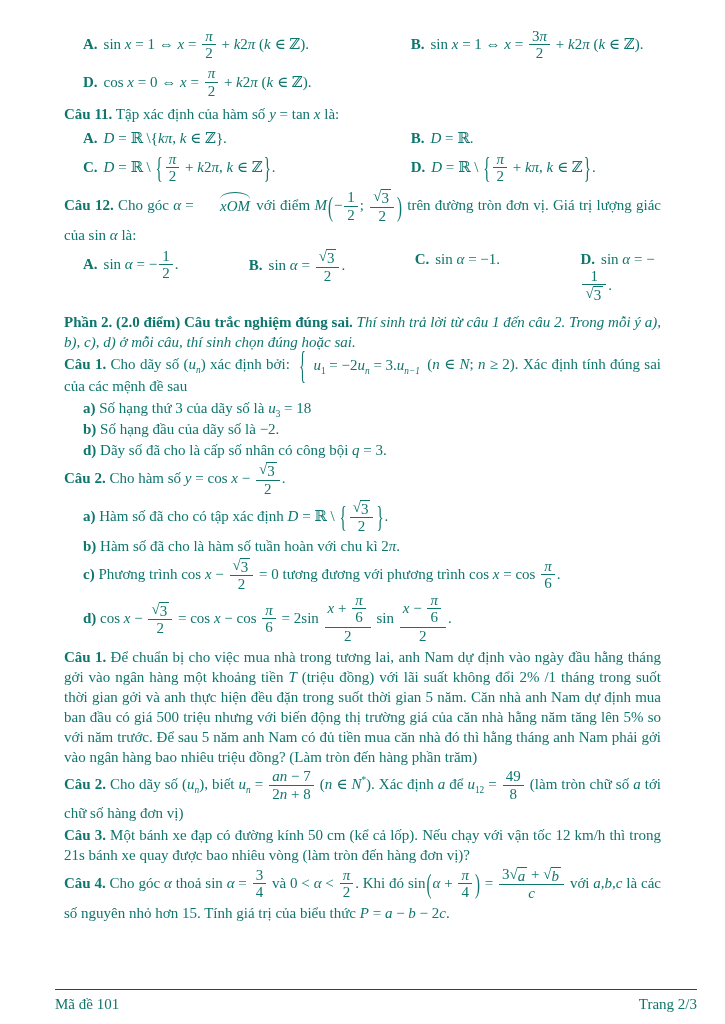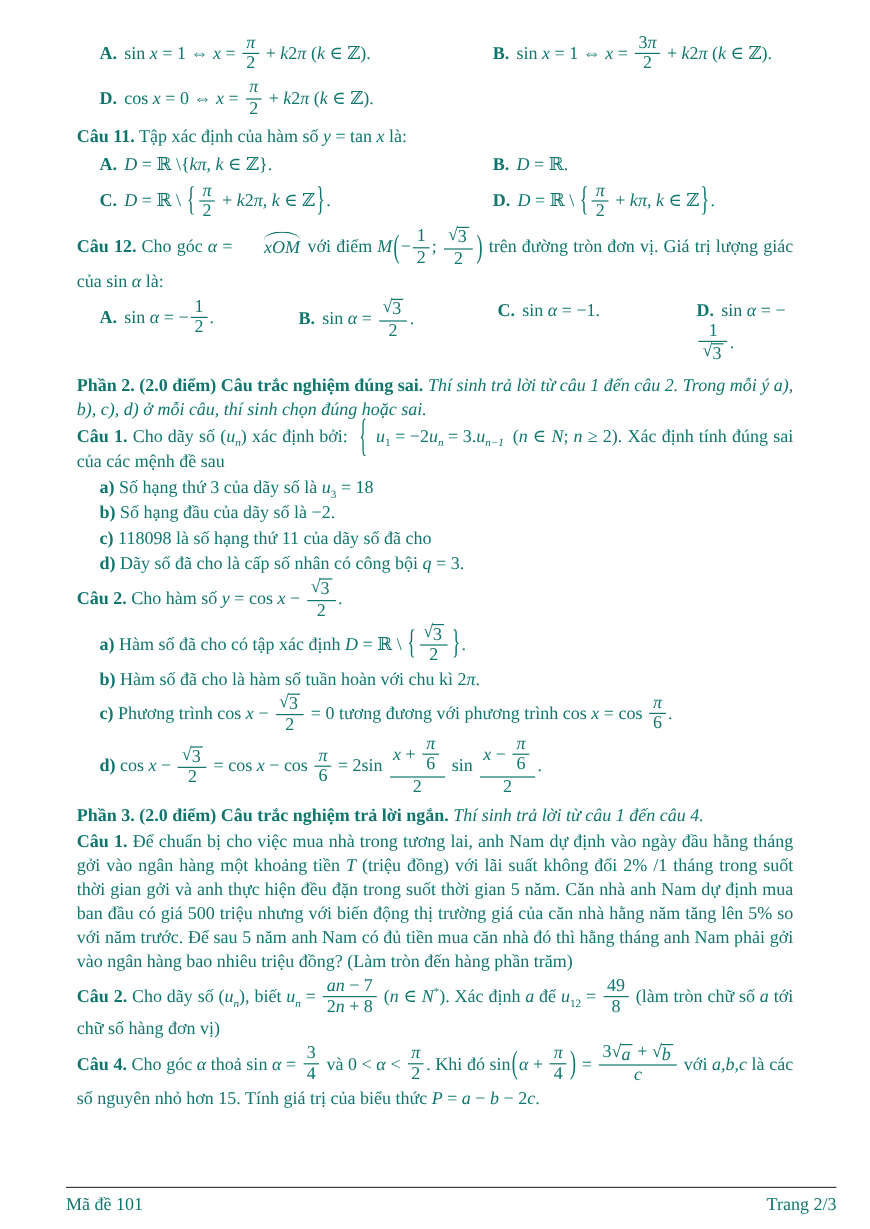--- a/index.html
+++ b/index.html
@@ -110,21 +110,20 @@
       <div class="para head"><span class="s-b">Phần 2. (2.0 điểm) Câu trắc nghiệm đúng sai.</span><span class="s-i"> Thí sinh trả lời từ câu 1 đến câu 2. Trong mỗi ý a), b), c), d) ở mỗi câu, thí sinh chọn đúng hoặc sai.</span></div>
       <div class="para"><span class="s-b">Câu 1.</span><span> Cho dãy số (</span><span class="s-m">u</span><sub class="s-m">n</sub><span>) xác định bởi: </span><span class="cases">
           <span class="cases-brace">{</span>
           <span class="cases-rows">
             <span class="cases-row"><span class="s-m">u</span><sub>1</sub><span> = −2</span></span>
             <span class="cases-row"><span class="s-m">u</span><sub class="s-m">n</sub><span> = 3.</span><span class="s-m">u</span><sub class="s-m">n−1</sub></span>
           </span>
         </span><span> (</span><span class="s-m">n</span><span> ∈ </span><span class="s-m">N</span><span>; </span><span class="s-m">n</span><span> ≥ 2). Xác định tính đúng sai của các mệnh đề sau</span></div>
       <div class="para sub"><span class="s-b">a)</span><span> Số hạng thứ 3 của dãy số là </span><span class="s-m">u</span><sub>3</sub><span> = 18</span></div>
       <div class="para sub"><span class="s-b">b)</span><span> Số hạng đầu của dãy số là −2.</span></div>
-      <div class="para sub"><span class="s-b">c)</span><span> 118098 là số hạng thứ 11 của dãy số đã cho</span></div>
       <div class="para sub"><span class="s-b">d)</span><span> Dãy số đã cho là cấp số nhân có công bội </span><span class="s-m">q</span><span> = 3.</span></div>
       <div class="para"><span class="s-b">Câu 2.</span><span> Cho hàm số </span><span class="s-m">y</span><span> = cos </span><span class="s-m">x</span><span> − </span><span class="frac">
           <span class="num"><span class="sqrt">
               <span class="rad">√</span>
               <span class="radicand"><span>3</span></span>
             </span></span>
           <span class="den"><span>2</span></span>
         </span><span>.</span></div>
       <div class="para sub"><span class="s-b">a)</span><span> Hàm số đã cho có tập xác định </span><span class="s-m">D</span><span> = ℝ \ </span><span class="s-bigb">{</span><span class="frac">
           <span class="num"><span class="sqrt">
@@ -159,29 +158,29 @@
               <span class="den"><span>6</span></span>
             </span></span>
           <span class="den"><span>2</span></span>
         </span><span> sin </span><span class="frac">
           <span class="num"><span class="s-m">x</span><span> − </span><span class="frac">
               <span class="num"><span class="s-m">π</span></span>
               <span class="den"><span>6</span></span>
             </span></span>
           <span class="den"><span>2</span></span>
         </span><span>.</span></div>
-      <div class="para head"><span class="s-b">Phần 3. (2.0 điểm) Câu trắc nghiệm trả lời ngắn.</span><span class="s-i"> Thí sinh trả lời từ câu 1 đến câu 4.</span></div>
       <div class="para"><span class="s-b">Câu 1.</span><span> Để chuẩn bị cho việc mua nhà trong tương lai, anh Nam dự định vào ngày đầu hằng tháng gởi vào ngân hàng một khoảng tiền </span><span class="s-m">T</span><span> (triệu đồng) với lãi suất không đổi 2% /1 tháng trong suốt thời gian gởi và anh thực hiện đều đặn trong suốt thời gian 5 năm. Căn nhà anh Nam dự định mua ban đầu có giá 500 triệu nhưng với biến động thị trường giá của căn nhà hằng năm tăng lên 5% so với năm trước. Để sau 5 năm anh Nam có đủ tiền mua căn nhà đó thì hằng tháng anh Nam phải gởi vào ngân hàng bao nhiêu triệu đồng? (Làm tròn đến hàng phần trăm)</span></div>
       <div class="para"><span class="s-b">Câu 2.</span><span> Cho dãy số (</span><span class="s-m">u</span><sub class="s-m">n</sub><span>), biết </span><span class="s-m">u</span><sub class="s-m">n</sub><span> = </span><span class="frac">
           <span class="num"><span class="s-m">an</span><span> − 7</span></span>
           <span class="den"><span>2</span><span class="s-m">n</span><span> + 8</span></span>
         </span><span> (</span><span class="s-m">n</span><span> ∈ </span><span class="s-m">N</span><sup>*</sup><span>). Xác định </span><span class="s-m">a</span><span> để </span><span class="s-m">u</span><sub>12</sub><span> = </span><span class="frac">
           <span class="num"><span>49</span></span>
           <span class="den"><span>8</span></span>
         </span><span> (làm tròn chữ số </span><span class="s-m">a</span><span> tới chữ số hàng đơn vị)</span></div>
+      <div class="para"><span class="s-b">Câu 3.</span><span> Một bánh xe đạp có đường kính 50 cm (kể cả lốp). Nếu chạy với vận tốc 12 km/h thì trong 21s bánh xe quay được bao nhiêu vòng (làm tròn đến hàng đơn vị)?</span></div>
       <div class="para"><span class="s-b">Câu 4.</span><span> Cho góc </span><span class="s-m">α</span><span> thoả sin </span><span class="s-m">α</span><span> = </span><span class="frac">
           <span class="num"><span>3</span></span>
           <span class="den"><span>4</span></span>
         </span><span> và 0 &lt; </span><span class="s-m">α</span><span> &lt; </span><span class="frac">
           <span class="num"><span class="s-m">π</span></span>
           <span class="den"><span>2</span></span>
         </span><span>. Khi đó sin</span><span class="s-bigp">(</span><span class="s-m">α</span><span> + </span><span class="frac">
           <span class="num"><span class="s-m">π</span></span>
           <span class="den"><span>4</span></span>
         </span><span class="s-bigp">)</span><span> = </span><span class="frac">

